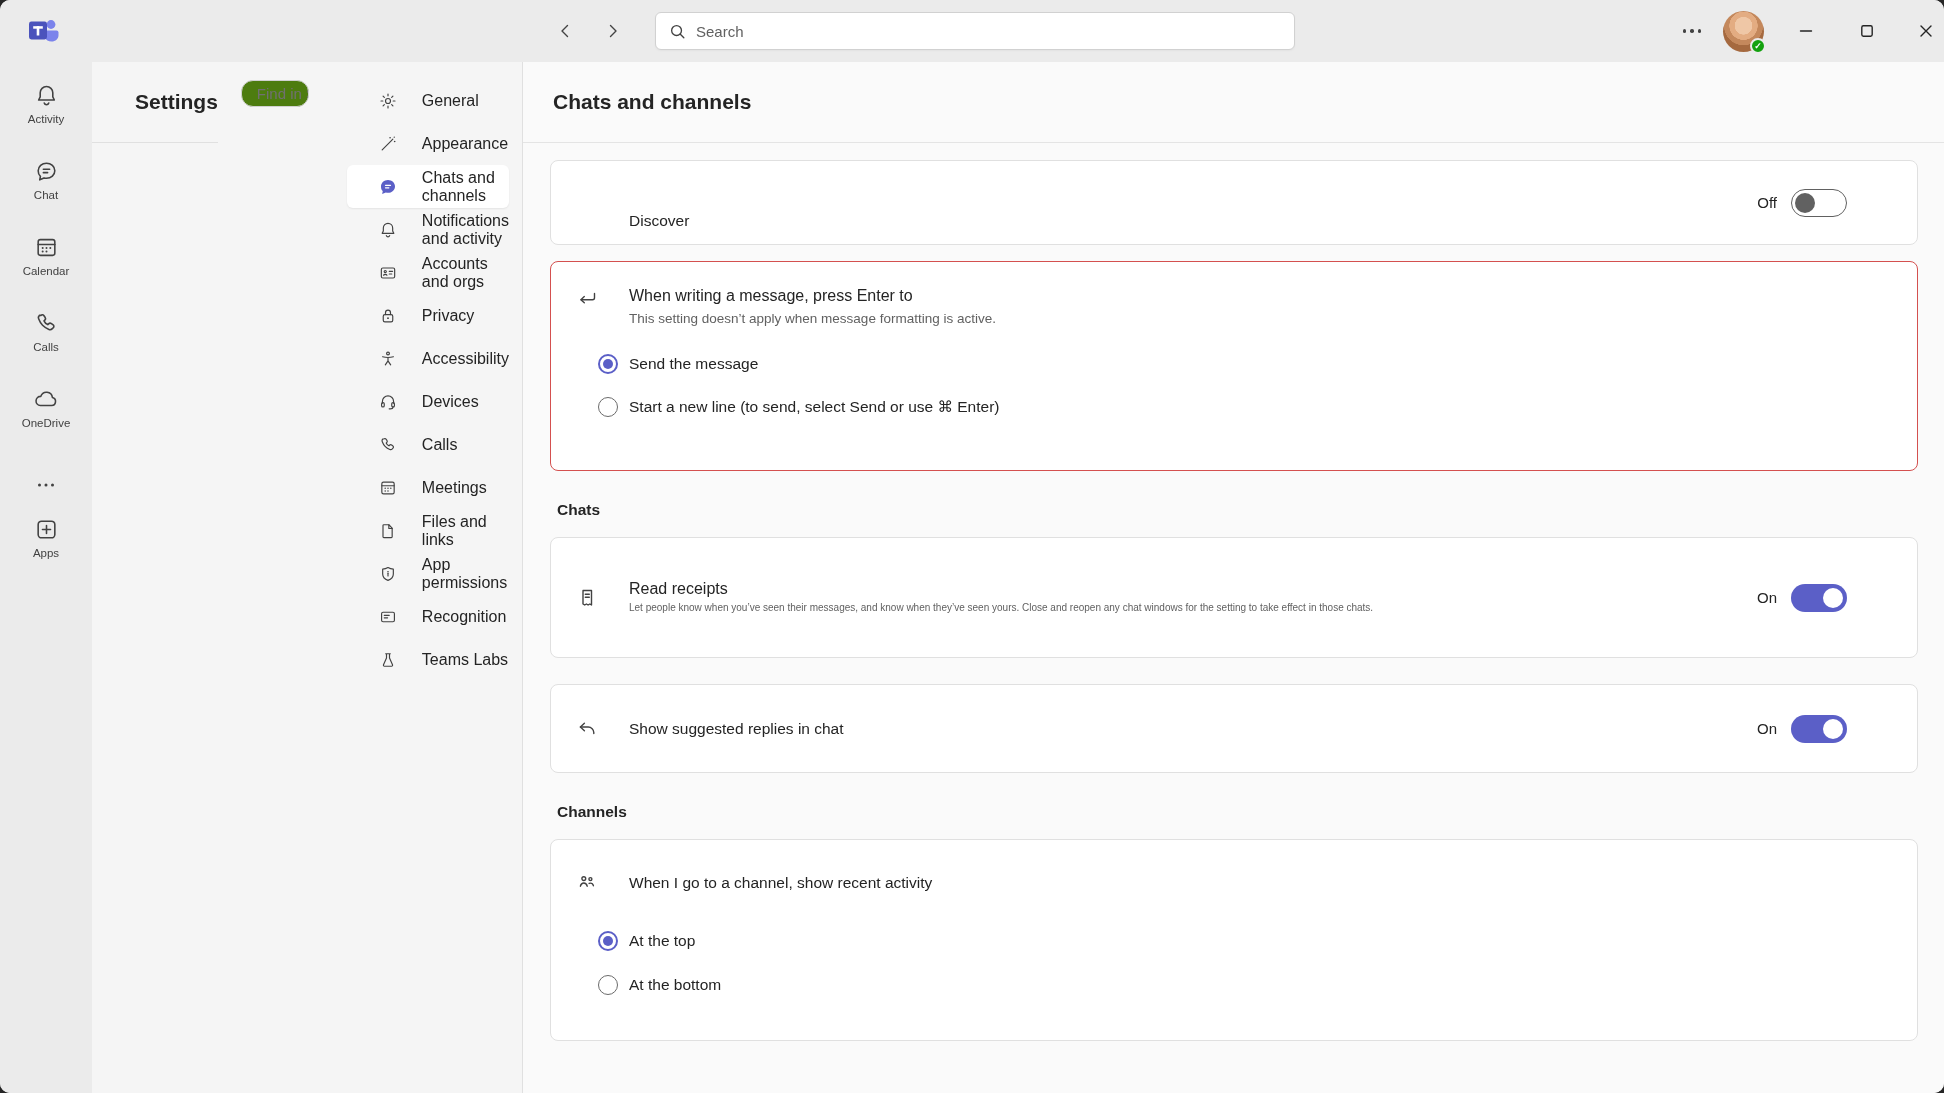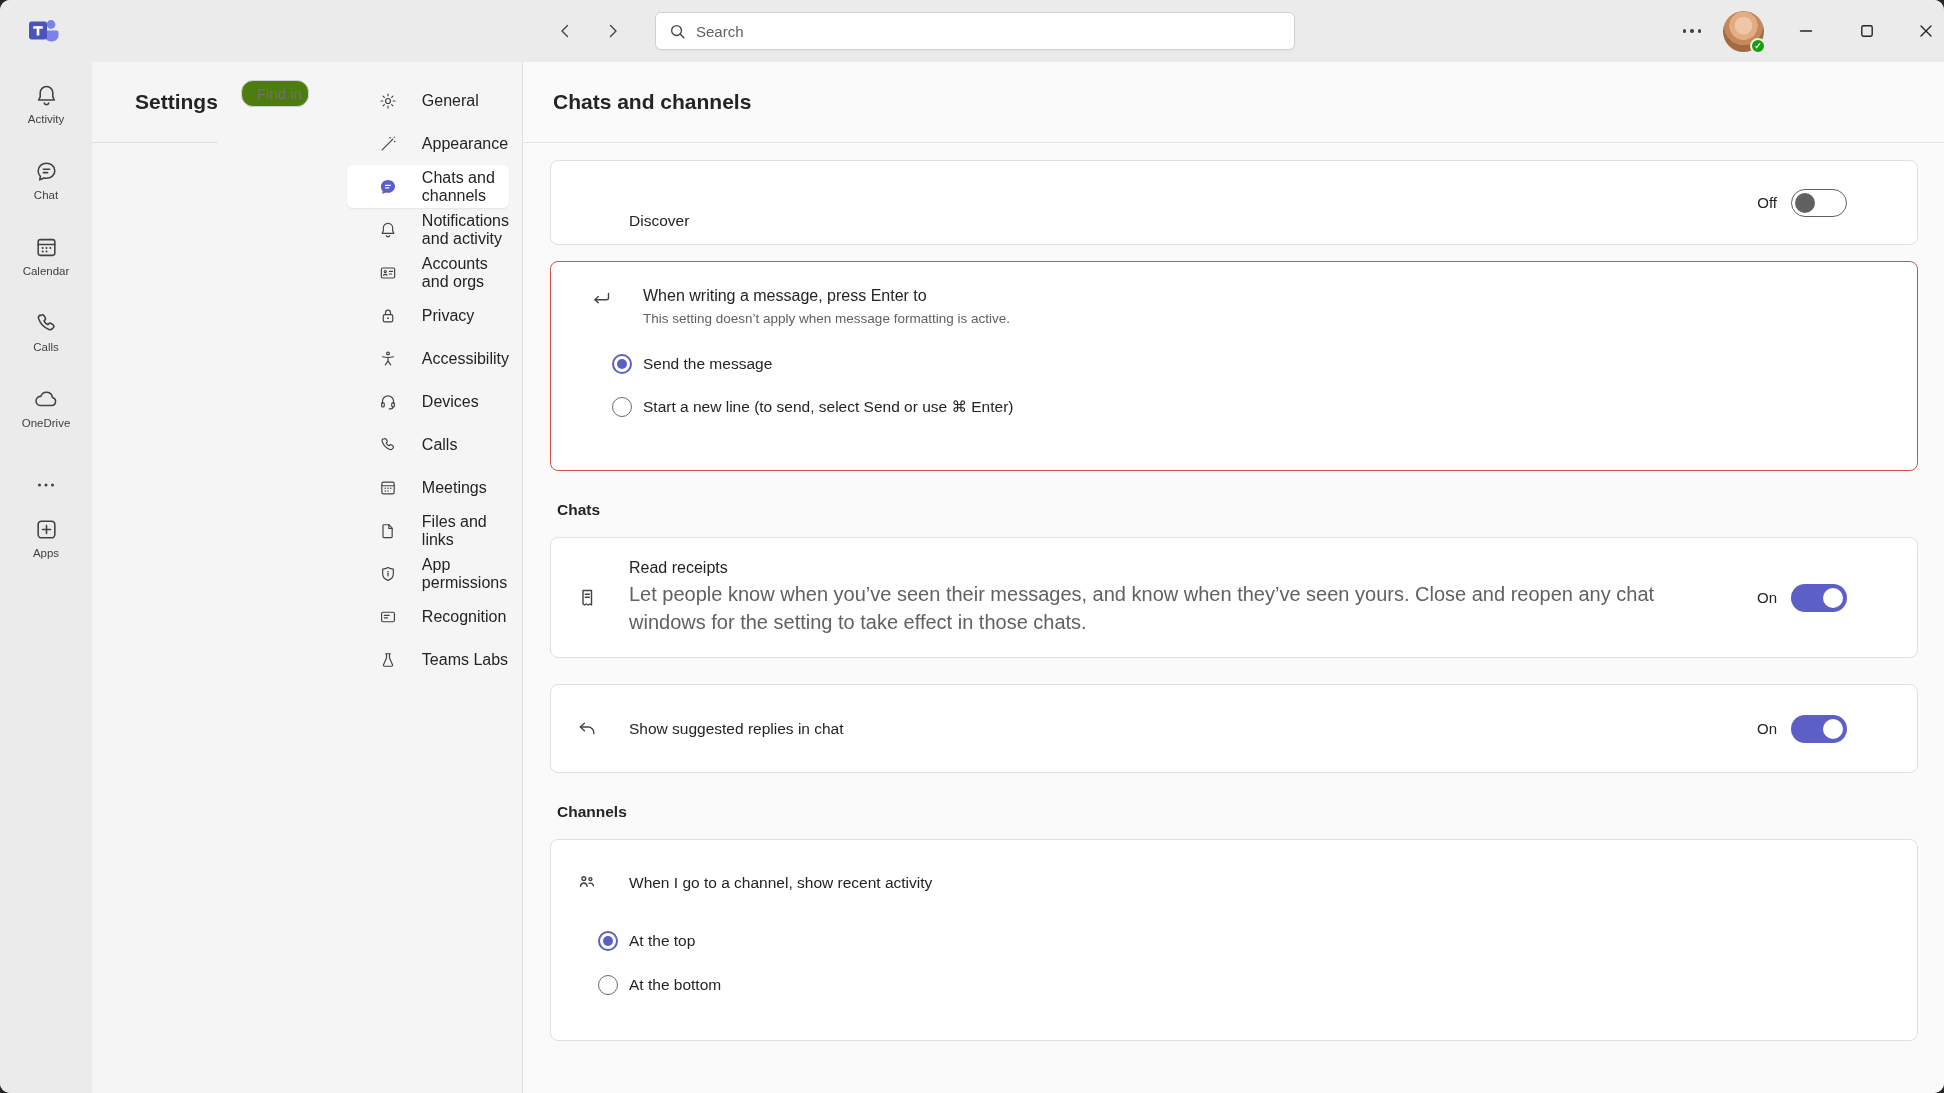--- a/index.html
+++ b/index.html
@@ -49,21 +49,21 @@
   .sb-about { position:absolute; left:13px; right:13px; bottom:18px; height:43px; display:flex; align-items:center; padding-left:31px; border-radius:6px; cursor:pointer; }
   .sb-about .sb-lbl { margin-left:24px; font-size:16px; color:#242424; }
 
   
   .main { flex:1; background:#fafafa; display:flex; flex-direction:column; min-width:0; }
   .main-header { height:81px; flex:0 0 81px; display:flex; align-items:center; padding-left:30px; border-bottom:1px solid #e4e4e4; }
   .main-header h1 { font-size:21px; font-weight:bold; color:#242424; }
   .main-scroll { flex:1; overflow:hidden; padding:17px 26px 0 27px; }
 
   .card { background:#fff; border:1px solid #e0e0e0; border-radius:8px; }
-  .card-alert { border:1.5px solid #d4504f;padding-left:14px; }
+  .card-alert { border:1.5px solid #d4504f; }
   .state-lbl { font-size:15px; color:#242424; margin-right:14px; }
   .toggle { width:56px; height:28px; border-radius:14px; position:relative; cursor:pointer; flex:0 0 56px; }
   .toggle.off { background:#fff; border:1px solid #616161; }
   .toggle.off .knob { position:absolute; left:3px; top:3px; width:20px; height:20px; border-radius:50%; background:#616161; }
   .toggle.on { background:#5b5fc7; }
   .toggle.on .knob { position:absolute; right:4px; top:4px; width:20px; height:20px; border-radius:50%; background:#fff; }
   .toggle-col { margin-left:auto; padding-right:70px; display:flex; align-items:center; }
 
   .radio { width:20px; height:20px; border-radius:50%; flex:0 0 20px; position:relative; cursor:pointer; }
   .radio.unsel { border:1.5px solid #6b6b6b; background:#fff; }
@@ -85,21 +85,21 @@
   .ce-text { margin-left:30px; }
   .ce-title { font-size:16px; color:#242424; }
   .ce-sub { font-size:13.5px; color:#616161; margin-top:6px; }
   .ce-options { margin-top:28px; display:flex; flex-direction:column; gap:23px; }
 
   
   .card-rr { height:121px; display:flex; align-items:center; }
   .rr-icon { width:24px; height:24px; margin-left:24px; flex:0 0 24px; align-self:flex-start; margin-top:48px; }
   .rr-text { margin-left:30px; max-width:1090px; }
   .rr-title { font-size:16px; color:#242424; }
-  .rr-desc { font-size:20px; color:#616161; line-height:1.4; margin-top:3px; }
+  .rr-desc { font-size:10px; color:#616161; line-height:1.4; margin-top:3px; }
 
   
   .card-sr { margin-top:26px; height:89px; display:flex; align-items:center; }
   .sr-icon { width:24px; height:24px; margin-left:24px; flex:0 0 24px; }
   .sr-lbl { margin-left:30px; font-size:15.5px; color:#242424; }
 
   
   .card-ch { height:202px; padding-top:31px; }
   .ch-head { display:flex; align-items:center; }
   .ch-icon { width:24px; height:24px; margin-left:24px; flex:0 0 24px; }

